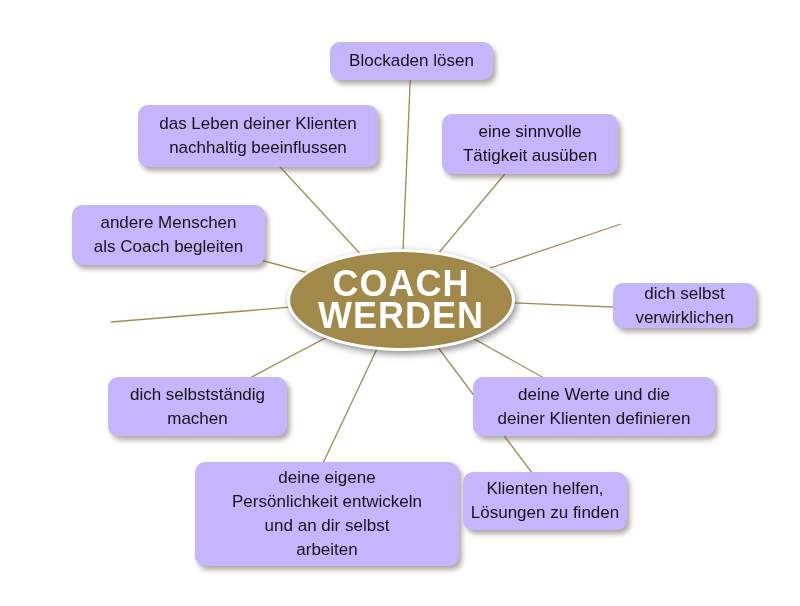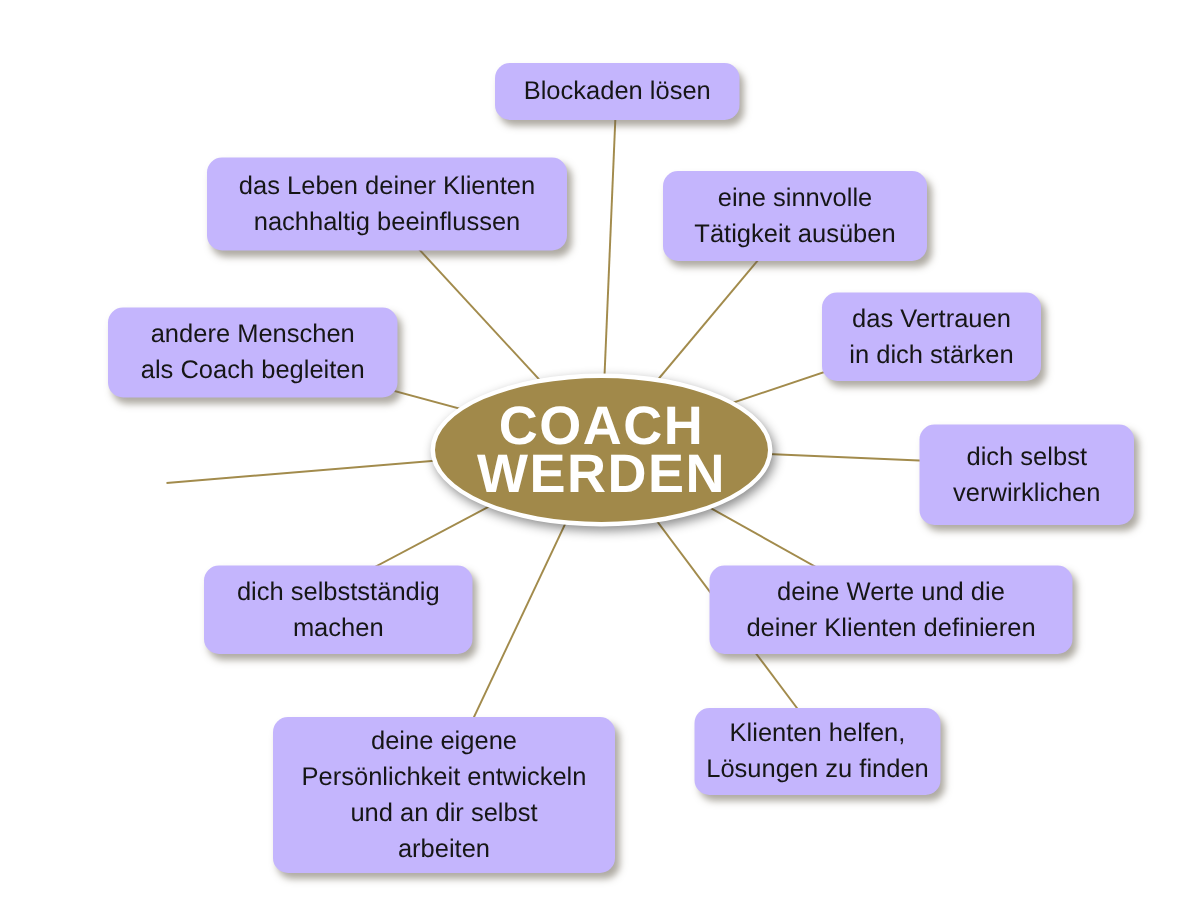--- a/index.html
+++ b/index.html
@@ -34,24 +34,24 @@
     text-align: center;
     white-space: pre-line;
   }
   
   .n1  { left: 330px; top: 42px;  width: 163px; height: 38px; }
   .n2  { left: 138px; top: 105px; width: 240px; height: 62px; }
   .n3  { left: 442px; top: 114px; width: 176px; height: 60px; }
   .n4  { left: 72px;  top: 205px; width: 193px; height: 60px; }
   .n5  { left: 548px; top: 195px; width: 146px; height: 59px; }
   .n6  { left: 32px;  top: 293px; width: 158px; height: 58px; }
-  .n7  { left: 613px; top: 283px; width: 143px; height: 67px; }
-  .n8  { left: 108px; top: 377px; width: 179px; height: 59px; margin-left: 28px; }
+  .n7  { left: 613px; top: 283px; width: 143px; height: 45px; }
+  .n8  { left: 108px; top: 377px; width: 179px; height: 59px; }
   .n9  { left: 473px; top: 377px; width: 242px; height: 59px; }
-  .n10 { left: 182px; top: 462px; width: 228px; height: 104px; margin-top: 16px; }
+  .n10 { left: 195px; top: 462px; width: 264px; height: 104px; }
   .n11 { left: 463px; top: 472px; width: 164px; height: 58px; }
   .center-ellipse {
     position: absolute;
     left: 287px; top: 249px;
     width: 222px; height: 96px;
     background: #a1894a;
     border: 3px solid #ffffff;
     border-radius: 50%;
     box-shadow: 2px 3px 7px rgba(0, 0, 0, 0.45);
     display: flex;
@@ -85,22 +85,20 @@
     <line x1="401" y1="298" x2="553" y2="501"></line>
   </svg>
 
   <div class="node n1">Blockaden lösen</div>
   <div class="node n2">das Leben deiner Klienten
 nachhaltig beeinflussen</div>
   <div class="node n3">eine sinnvolle
 Tätigkeit ausüben</div>
   <div class="node n4">andere Menschen
 als Coach begleiten</div>
-  <div class="node n5">das Vertrauen
-in dich stärken</div>
   <div class="node n7">dich selbst
 verwirklichen</div>
   <div class="node n8">dich selbstständig
 machen</div>
   <div class="node n9">deine Werte und die
 deiner Klienten definieren</div>
   <div class="node n10">deine eigene
 Persönlichkeit entwickeln
 und an dir selbst
 arbeiten</div>

